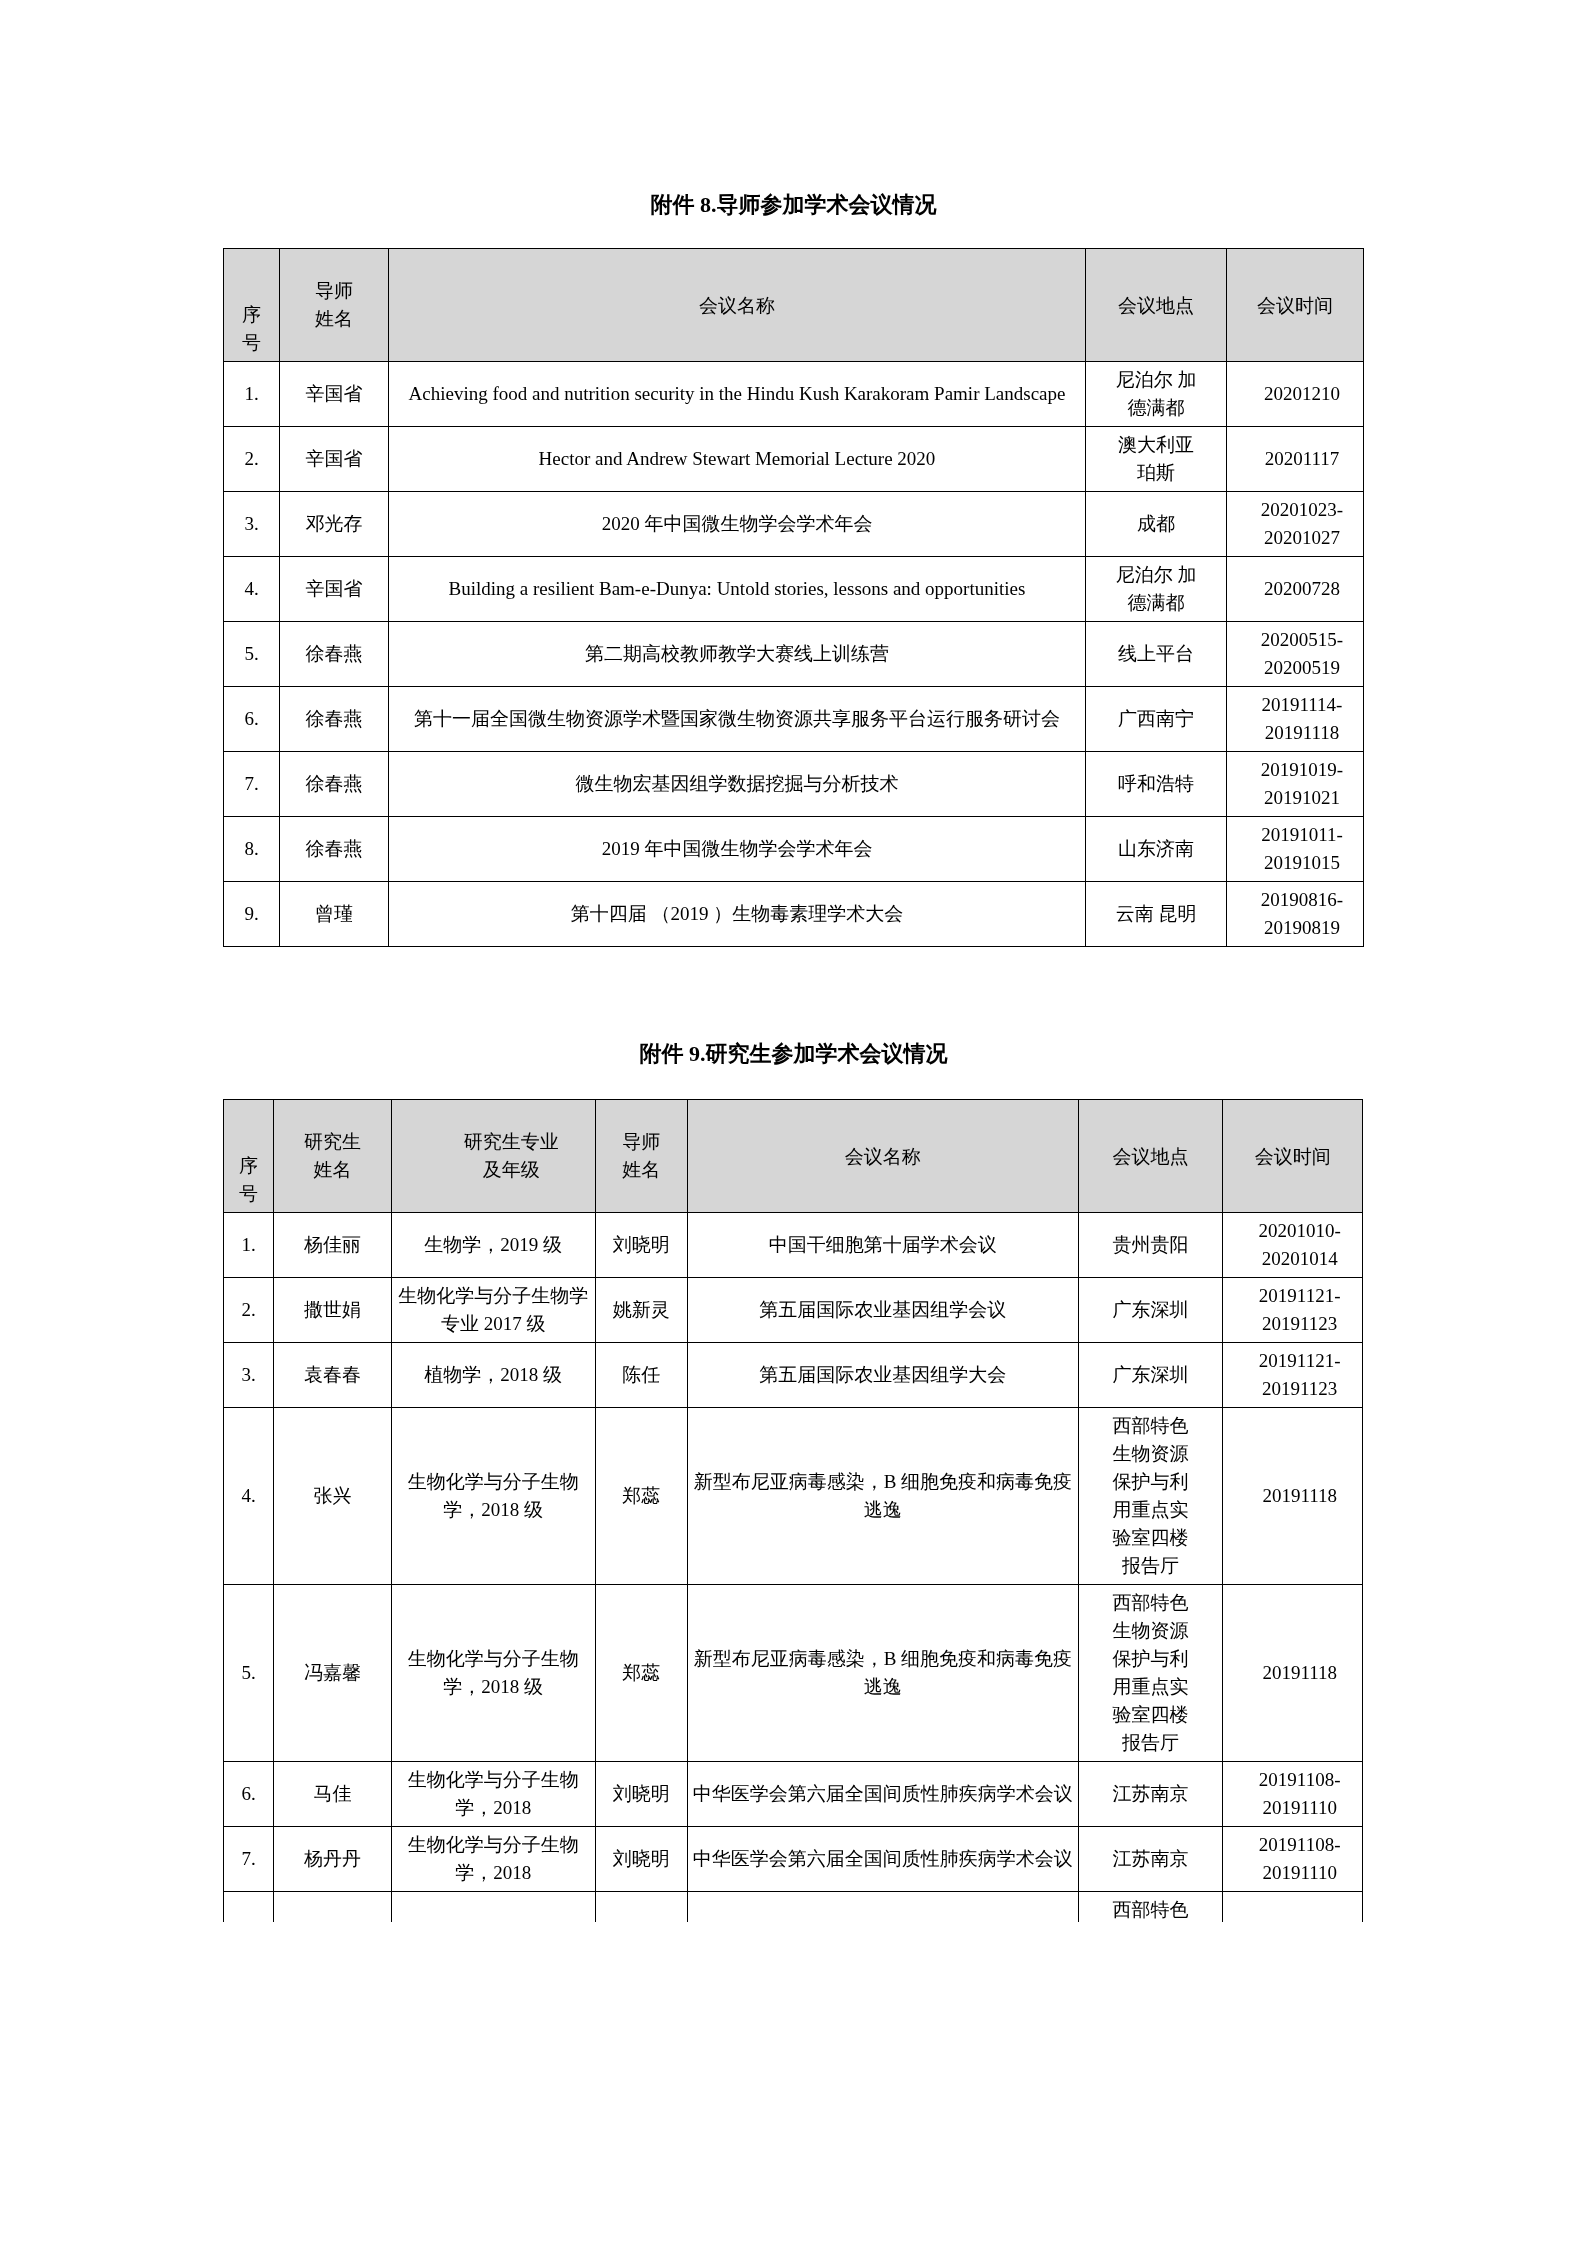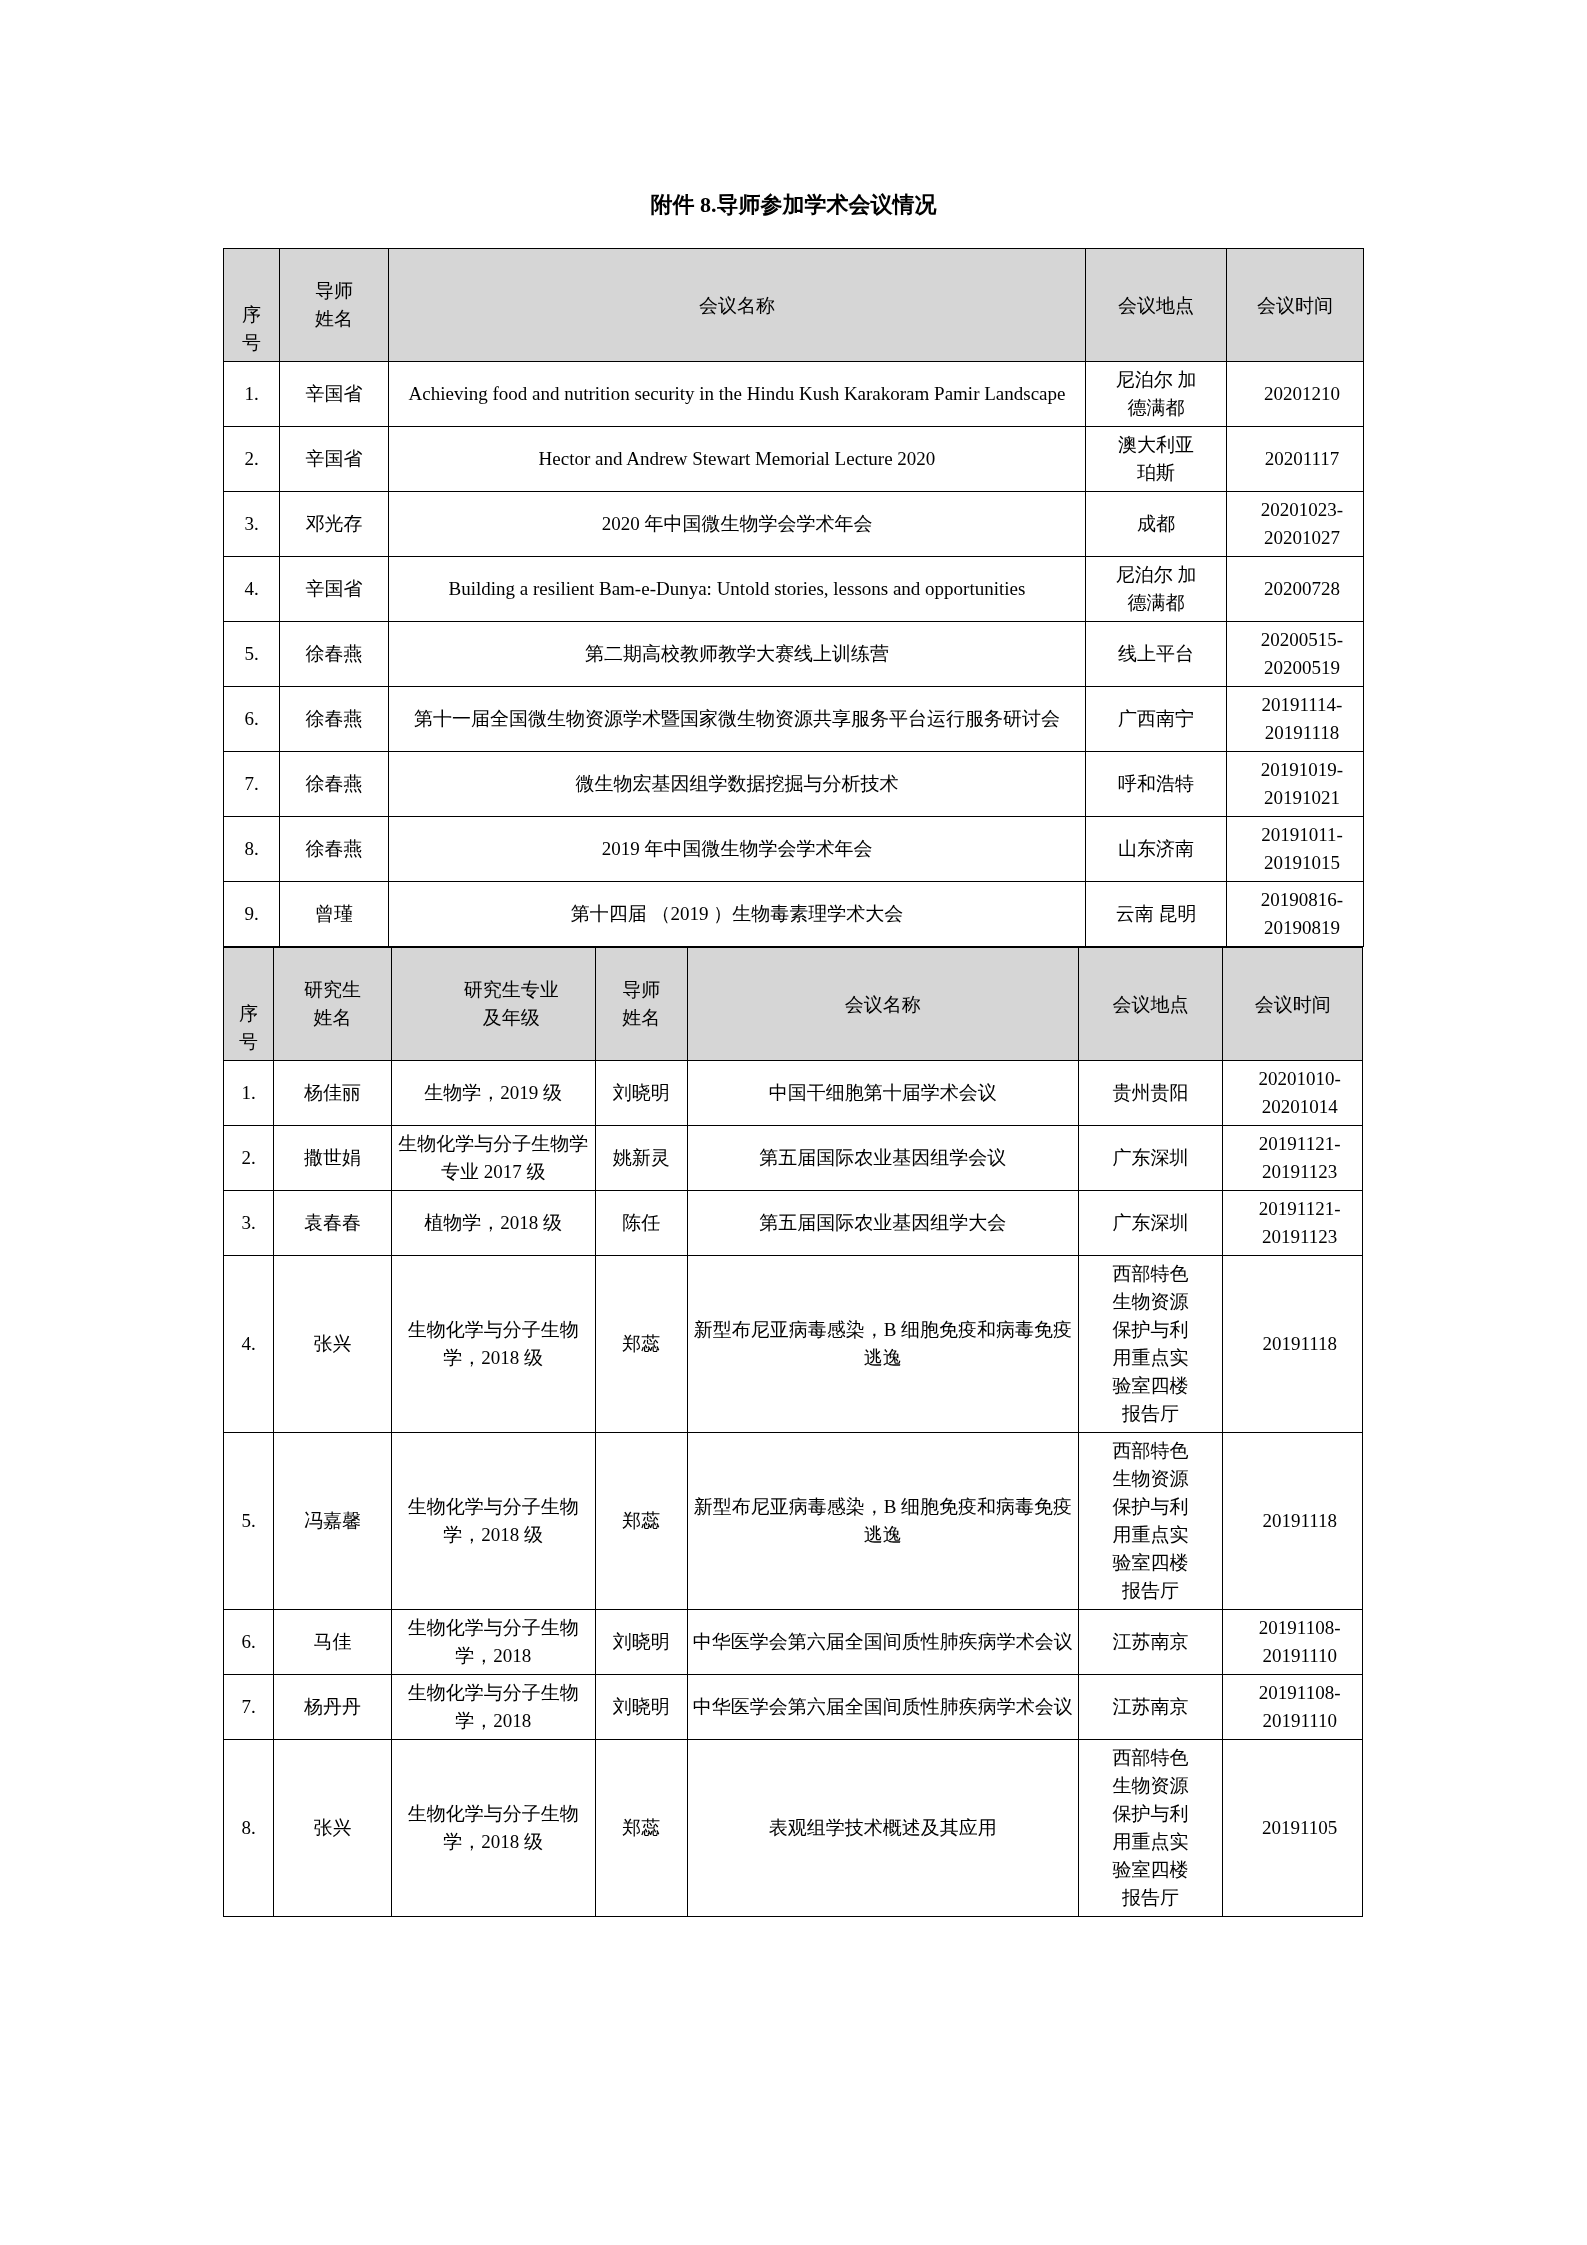--- a/index.html
+++ b/index.html
@@ -146,20 +146,21 @@
         <tr>
           <td class="c0">9.</td>
           <td class="c1">曾瑾</td>
           <td class="c2">第十四届 （2019 ）生物毒素理学术大会</td>
           <td class="c3">云南 昆明</td>
           <td class="c4">20190816-20190819</td>
         </tr>
       </tbody>
   </table>
 
+  <h1 class="doc-title title-2">附件 9.研究生参加学术会议情况</h1>
 
   <table class="conf t2" id="table2">
     <colgroup>
       <col style="width:50px">
         <col style="width:117px">
         <col style="width:203px">
       <col style="width:92px">
         <col style="width:389px">
         <col style="width:144px">
       <col style="width:139px">

